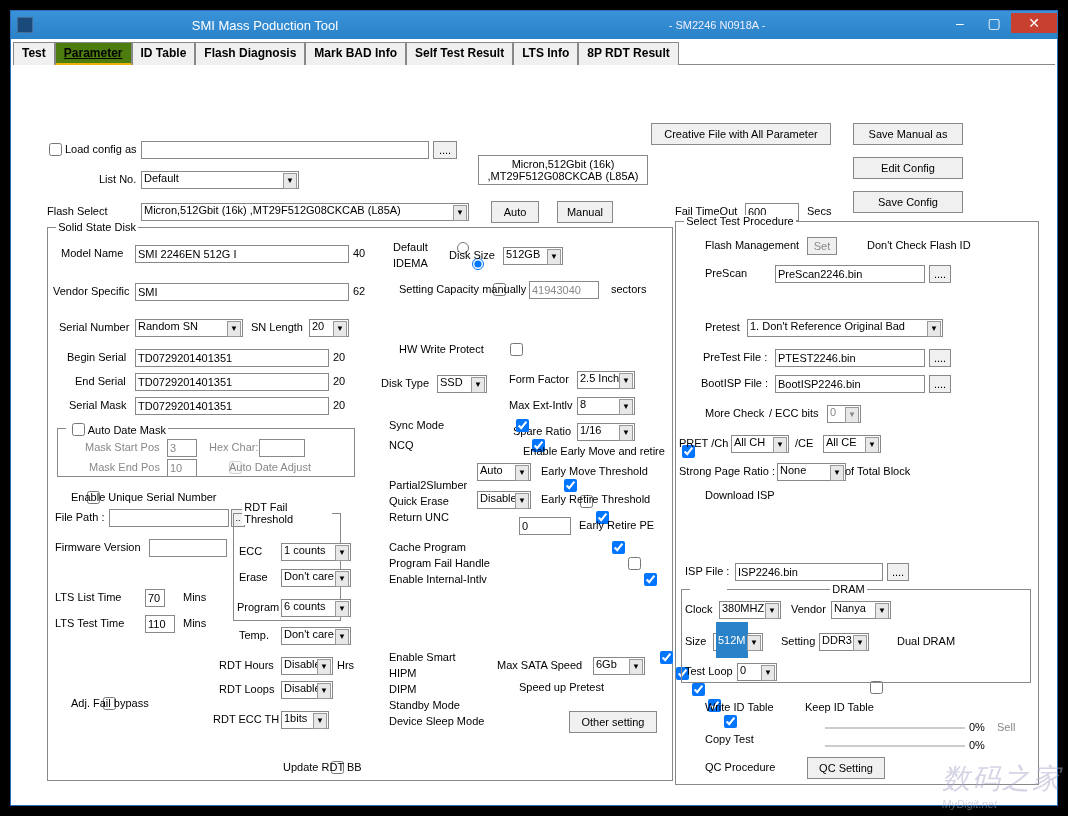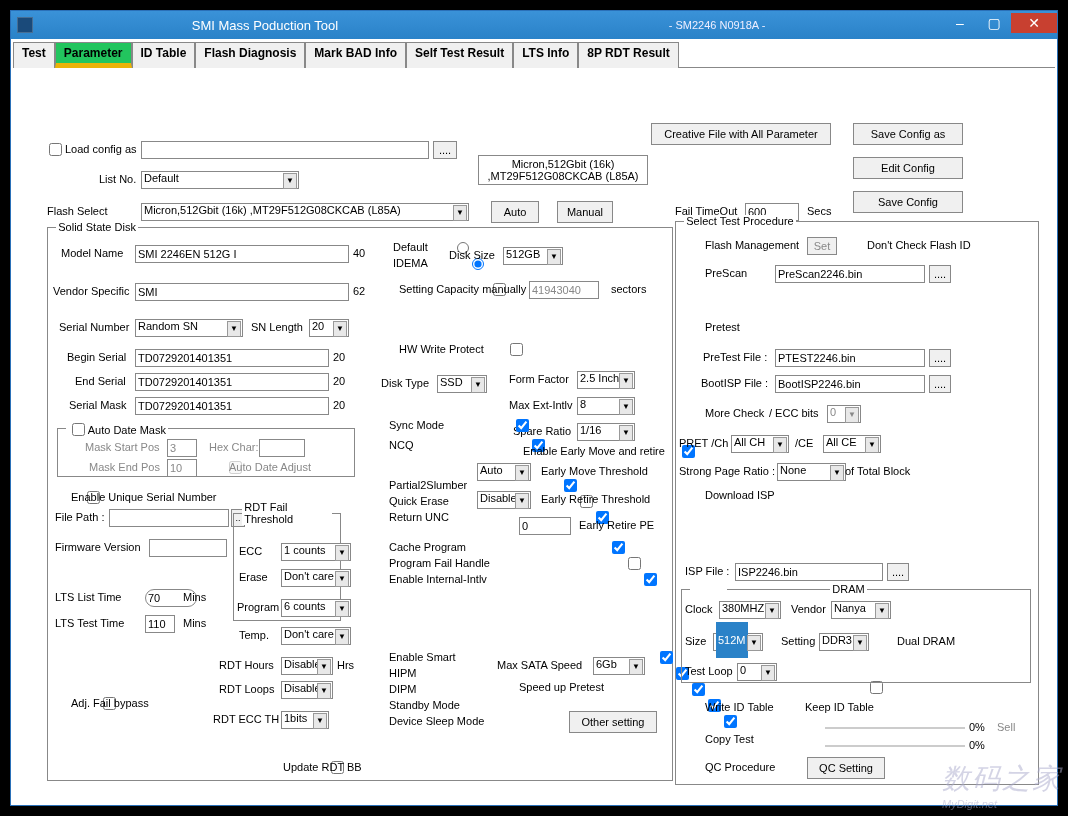--- a/index.html
+++ b/index.html
@@ -9,21 +9,21 @@
 .titlebar .icon { width: 16px; height: 16px; background:#1a4a7a; margin:0 6px; border:1px solid #fff3; }
 .titlebar .title { flex:1; text-align:center; font-size:13px; color:#fff; }
 .titlebar .sub { flex:1; text-align:center; color:#eef; }
 .ctrls { display:flex; }
 .ctrls div { width:34px; height:20px; margin-top:-4px; text-align:center; line-height:20px; color:#fff; font-size:14px; }
 .ctrls .close { background:#c84030; width:46px; }
 .menubar { height:22px; background:#f4f4f4; border-bottom:1px solid #ccc; display:flex; align-items:center; padding:0 4px; gap:8px; color:#555; }
 .menubar span { padding:2px 6px; }
 .tabs { display:flex; border-bottom:1px solid #888; margin:2px 2px 0 2px; }
 .tabs .tab { padding:3px 8px; border:1px solid #888; border-bottom:none; margin-right:0px; background:#f0f0f0; font-weight:bold; font-size:12px; position:relative; top:1px; }
-.tabs .tab.active { background:#22c55e; border-bottom:5px solid #eab308; }
+.tabs .tab.active { background:#4d7c0f; border-bottom:2px solid #eab308;text-decoration:underline; }
 .content { position:absolute; left:2px; right:2px; top:82px; bottom:2px; background:#fff; }
 .content * { position:absolute; }
 input[type=text], .txt { border:1px solid #888; background:#fff; height:18px; padding:0 2px; font-size:11px; }
 input[type=checkbox] { width:13px; height:13px; margin:0; position:relative; top:2px; }
 input[type=radio] { width:12px; height:12px; margin:0; position:relative; top:2px; }
 .sel { border:1px solid #888; background:#fff; height:18px; padding:0 14px 0 2px; }
 .sel::after { content:"▼"; position:absolute; right:1px; top:1px; font-size:8px; background:#e8e8e8; border:1px solid #999; width:12px; height:14px; text-align:center; line-height:14px; }
 .btn { border:1px solid #888; background:#f0f0f0; text-align:center; line-height:18px; height:22px; padding:0 4px; display:flex; align-items:center; justify-content:center; }
 .btn.small { height:18px; line-height:16px; }
 fieldset.fs { border:1px solid #888; }
@@ -68,21 +68,21 @@
     <div class="btn small" style="left:420px;top:48px;width:24px">....</div>
 
     <span class="lbl" style="left:86px;top:80px">List No.</span>
     <div class="sel" style="left:128px;top:78px;width:158px">
         <span>Default</span>
       </div>
 
     <div style="left:465px;top:62px;width:170px;height:30px;border:1px solid #888;text-align:center;padding:2px"><span style="position:relative;white-space:normal">Micron,512Gbit (16k) ,MT29F512G08CKCAB (L85A)</span></div>
 
     <div class="btn" style="left:638px;top:30px;width:180px">Creative File with All Parameter</div>
-    <div class="btn" style="left:840px;top:30px;width:110px">Save Config as</div>
+    <div class="btn" style="left:840px;top:30px;width:110px">Save Manual as</div>
     <div class="btn" style="left:840px;top:64px;width:110px">Edit Config</div>
     <div class="btn" style="left:840px;top:98px;width:110px">Save Config</div>
 
     <span class="lbl" style="left:34px;top:112px">Flash Select</span>
     <div class="sel" style="left:128px;top:110px;width:328px">
         <span>Micron,512Gbit (16k) ,MT29F512G08CKCAB (L85A)</span>
       </div>
     <div class="btn" style="left:478px;top:108px;width:48px">Auto</div>
     <div class="btn" style="left:544px;top:108px;width:56px">Manual</div>
 
@@ -139,21 +139,21 @@
     <input type="checkbox" style="left: 42px; top: 398px;">
     <span class="lbl" style="left:58px;top:398px">Enable Unique Serial Number</span>
     <span class="lbl" style="left:42px;top:418px">File Path :</span>
     <input type="text" class="txt" style="left: 96px; top: 416px; width: 120px;">
     <div class="btn small" style="left:218px;top:416px;width:14px;font-size:9px">..</div>
 
     <span class="lbl" style="left:42px;top:448px">Firmware Version</span>
     <input type="text" class="txt" style="left: 136px; top: 446px; width: 78px;">
 
     <span class="lbl" style="left:42px;top:498px">LTS List Time</span>
-    <input type="text" class="txt" style="left: 132px; top: 496px; width: 52px; border-radius: 9px;" value="70">
+    <input type="text" class="txt" style="left: 132px; top: 496px; width: 20px;" value="70">
     <span class="lbl" style="left:170px;top:498px">Mins</span>
     <span class="lbl" style="left:42px;top:524px">LTS Test Time</span>
     <input type="text" class="txt" style="left: 132px; top: 522px; width: 30px;" value="110">
     <span class="lbl" style="left:170px;top:524px">Mins</span>
 
     <input type="checkbox" style="left: 42px; top: 604px;">
     <span class="lbl" style="left:58px;top:604px">Adj. Fail bypass</span>
 
     
     <fieldset class="fs" style="left:218px;top:408px;width:108px;height:120px">
@@ -293,20 +293,23 @@
     
     <span class="lbl" style="left:854px;top:146px">Don't Check Flash ID</span>
 
     
     <span class="lbl" style="left:692px;top:174px">PreScan</span>
     <input type="text" class="txt" style="left: 762px; top: 172px; width: 150px;" value="PreScan2246.bin">
     <div class="btn small" style="left:916px;top:172px;width:22px">....</div>
 
     
     <span class="lbl" style="left:692px;top:228px">Pretest</span>
+    <div class="sel" style="left:734px;top:226px;width:196px">
+        <span>1. Don't Reference Original Bad</span>
+      </div>
 
     <span class="lbl" style="left:690px;top:258px">PreTest File :</span>
     <input type="text" class="txt" style="left: 762px; top: 256px; width: 150px;" value="PTEST2246.bin">
     <div class="btn small" style="left:916px;top:256px;width:22px">....</div>
 
     <span class="lbl" style="left:688px;top:284px">BootISP File :</span>
     <input type="text" class="txt" style="left: 762px; top: 282px; width: 150px;" value="BootISP2246.bin">
     <div class="btn small" style="left:916px;top:282px;width:22px">....</div>
 
     

